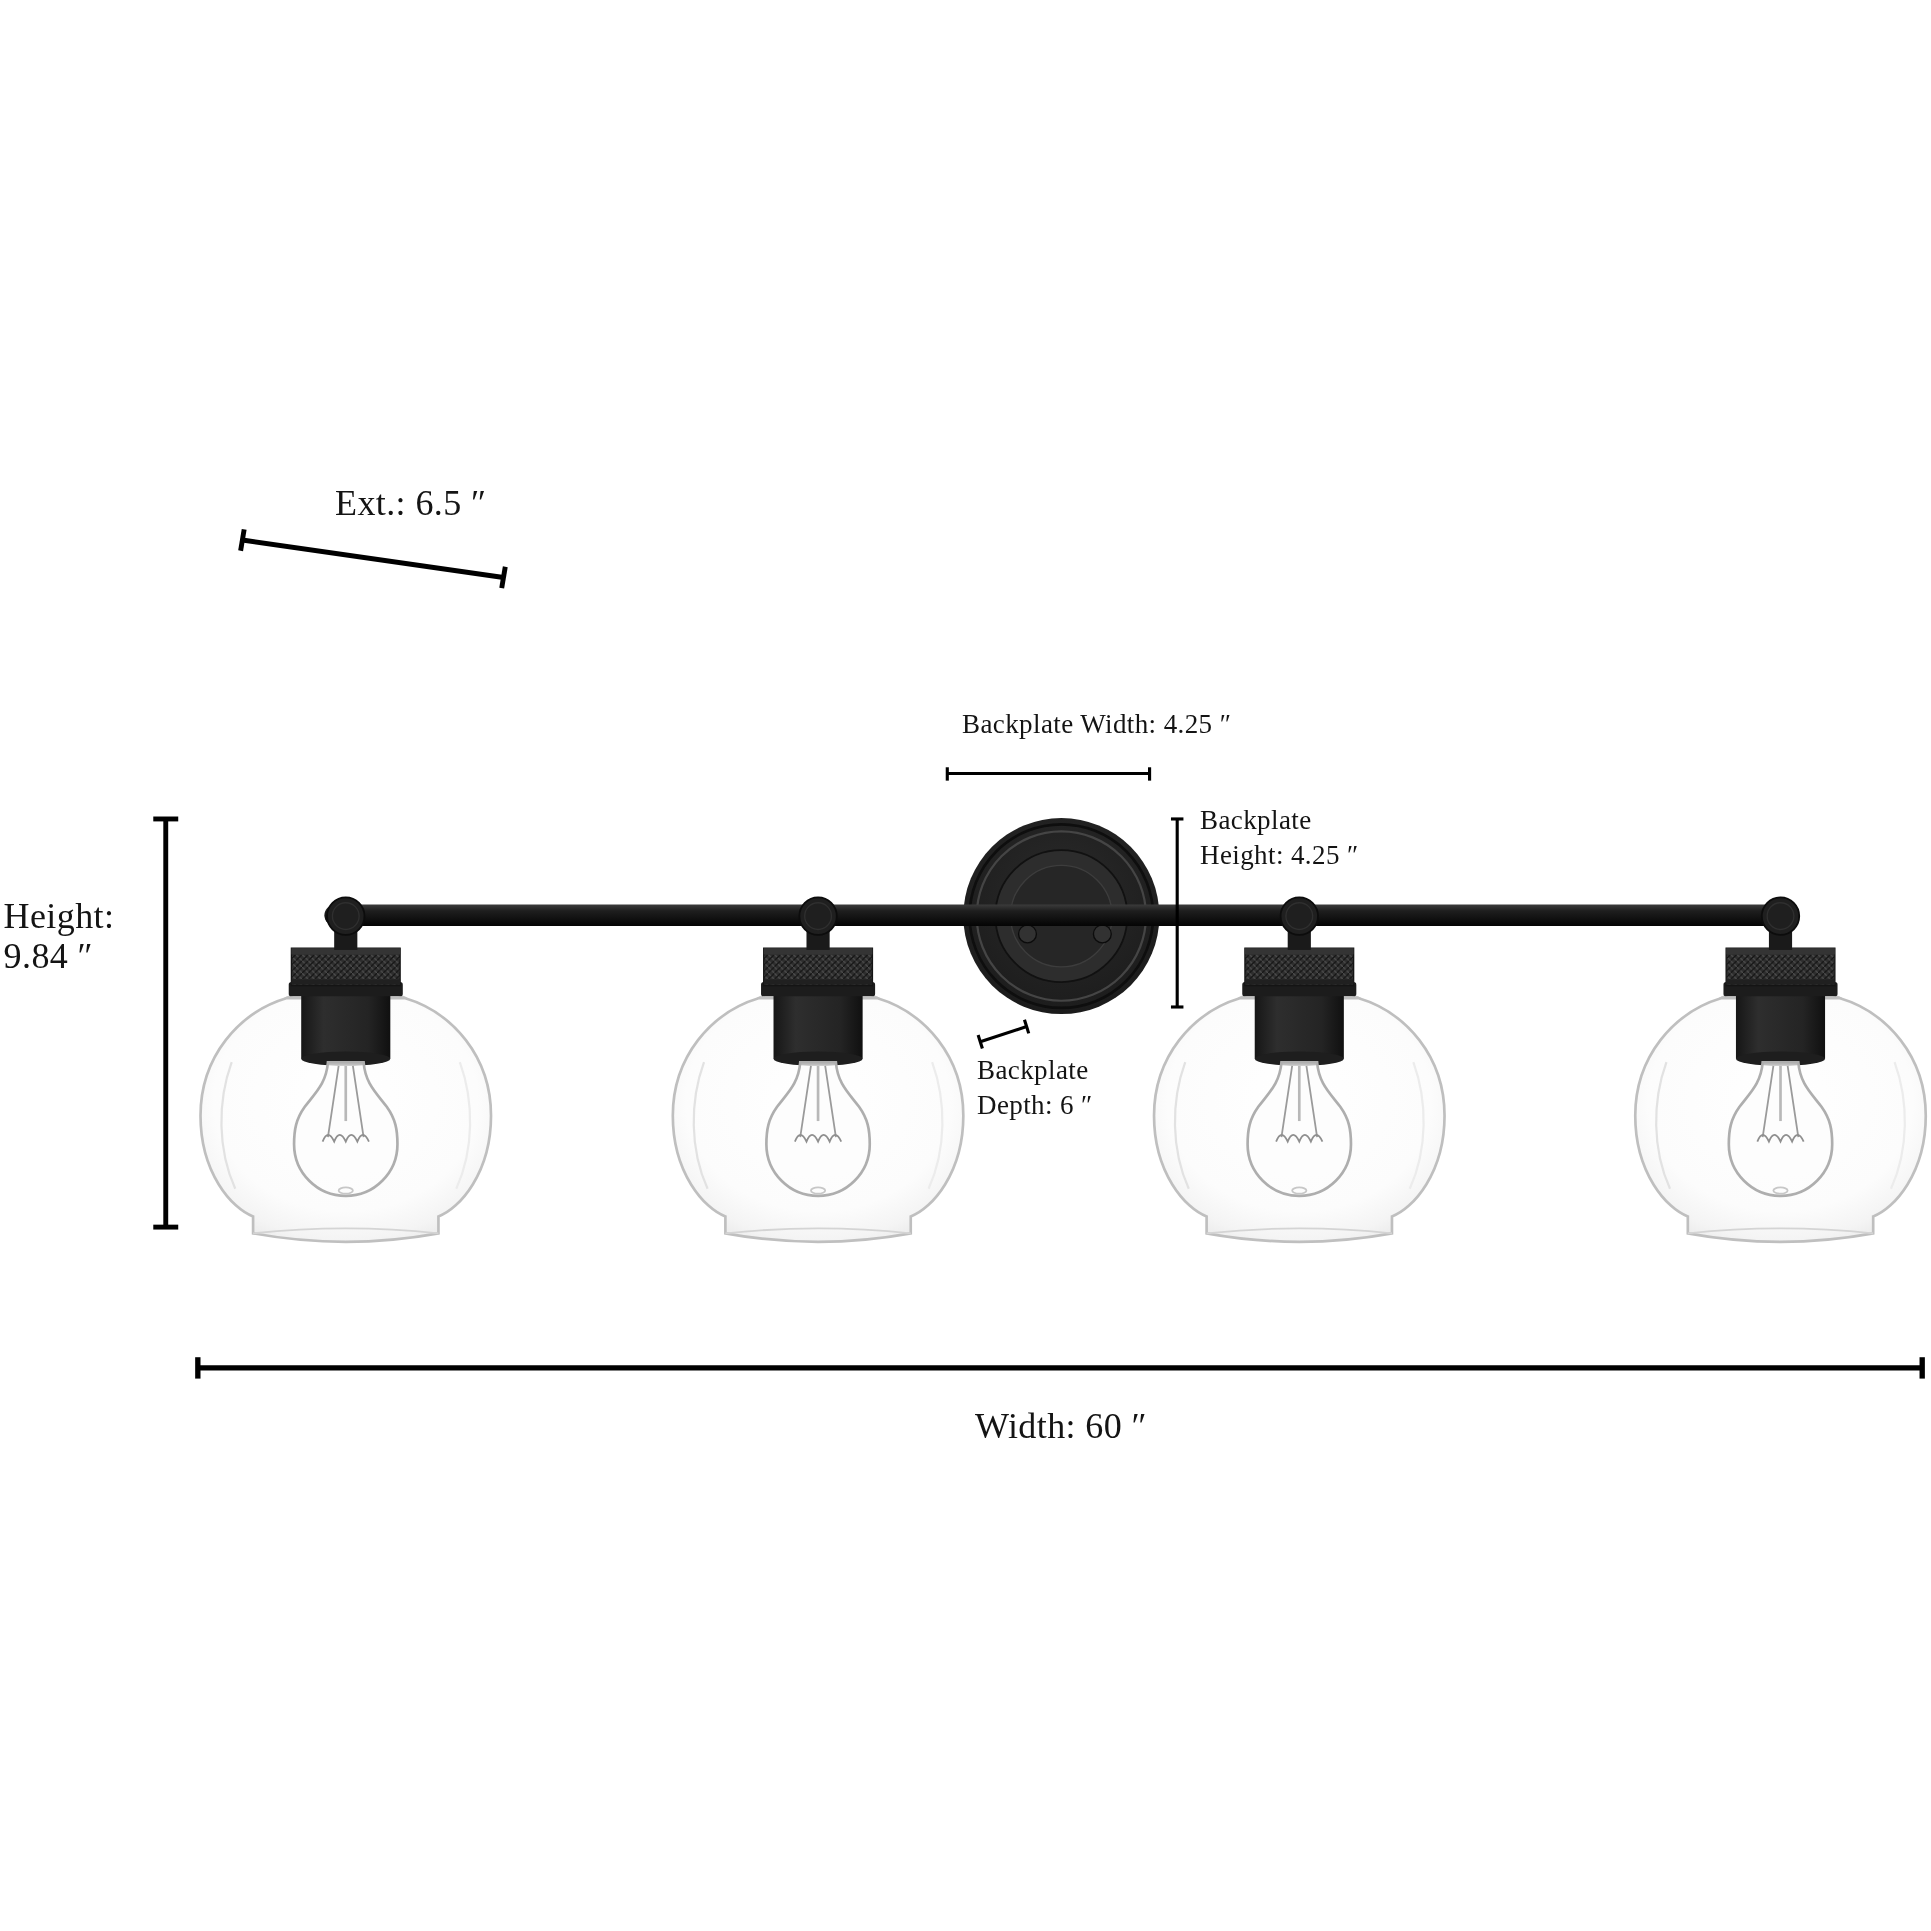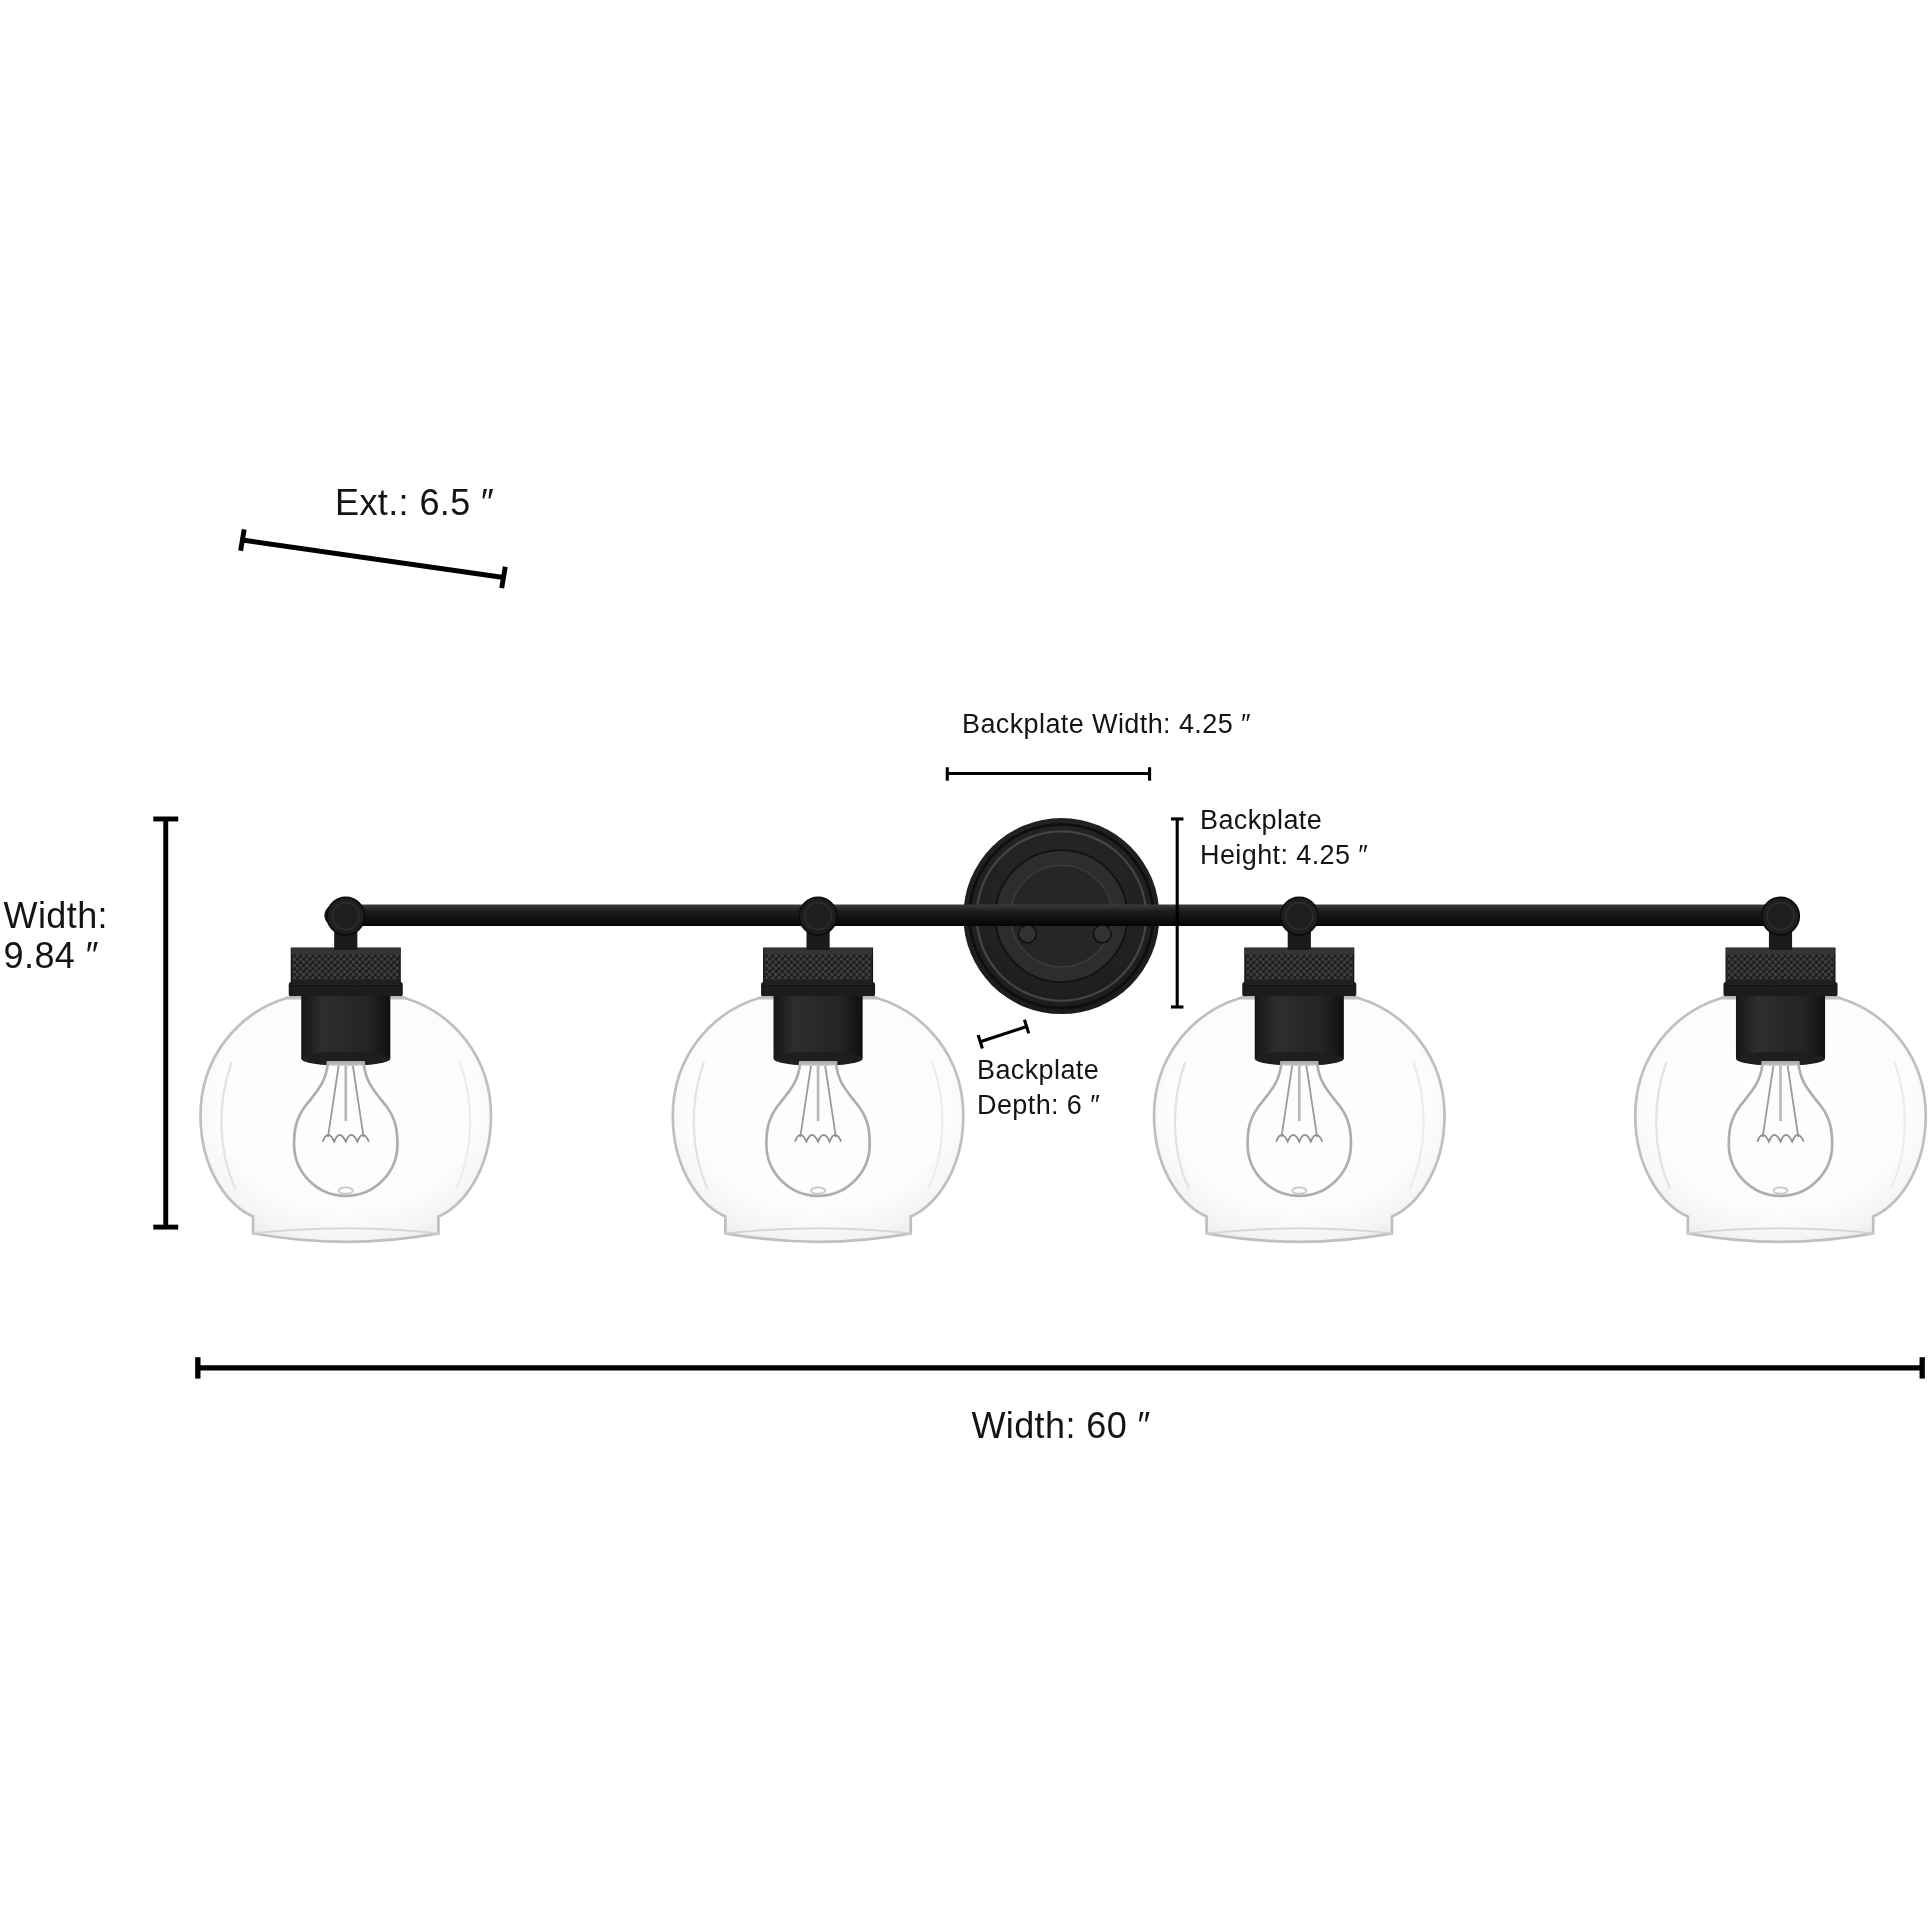--- a/index.html
+++ b/index.html
@@ -1,20 +1,20 @@
 <!DOCTYPE html>
 <html style="font-size:14.3px"><head>
 <meta charset="utf-8">
 <style>
   html,body{margin:0;padding:0;background:#ffffff;}
   .canvas{
     position:relative;
     width:1932px;height:1476px;
     background:#ffffff;
-    font-family:Liberation Sans, sans-serif;
+    font-family:Liberation Serif, serif;
     color:#111;
     overflow:hidden;
   }
   .diagram-svg{position:absolute;left:0;top:0;width:1932px;height:1932px;}
   .dim-label{
     position:absolute;
     font-weight:500;
     color:#141414;
     letter-spacing:0.4px;
     white-space:nowrap;
@@ -155,21 +155,21 @@
     <g stroke="#000" stroke-width="3.5" fill="none">
       <line x1="1100" y1="1169" x2="1152" y2="1152"></line>
       <line x1="1102.4" y1="1176.6" x2="1097.6" y2="1161.4"></line>
       <line x1="1154.4" y1="1159.6" x2="1149.6" y2="1144.4"></line>
     </g>
   </svg>
 
   <div class="dim-label big" style="left:335px;top:483px;">Ext.: 6.5 ″</div>
 
   <div style="position:absolute;left:3.6px;top:896px;">
-    <div class="dim-label big" style="position:static;">Width:</div>
+    <div class="dim-label big" style="position:static;">Height:</div>
     <div class="dim-label big" style="position:static;">9.84 ″</div>
   </div>
 
   <div class="dim-label small" style="left:962px;top:707px;">Backplate Width: 4.25 ″</div>
 
   <div style="position:absolute;left:1200px;top:803px;">
     <div class="dim-label small" style="position:static;">Backplate</div>
     <div class="dim-label small" style="position:static;">Height: 4.25 ″</div>
   </div>
 

